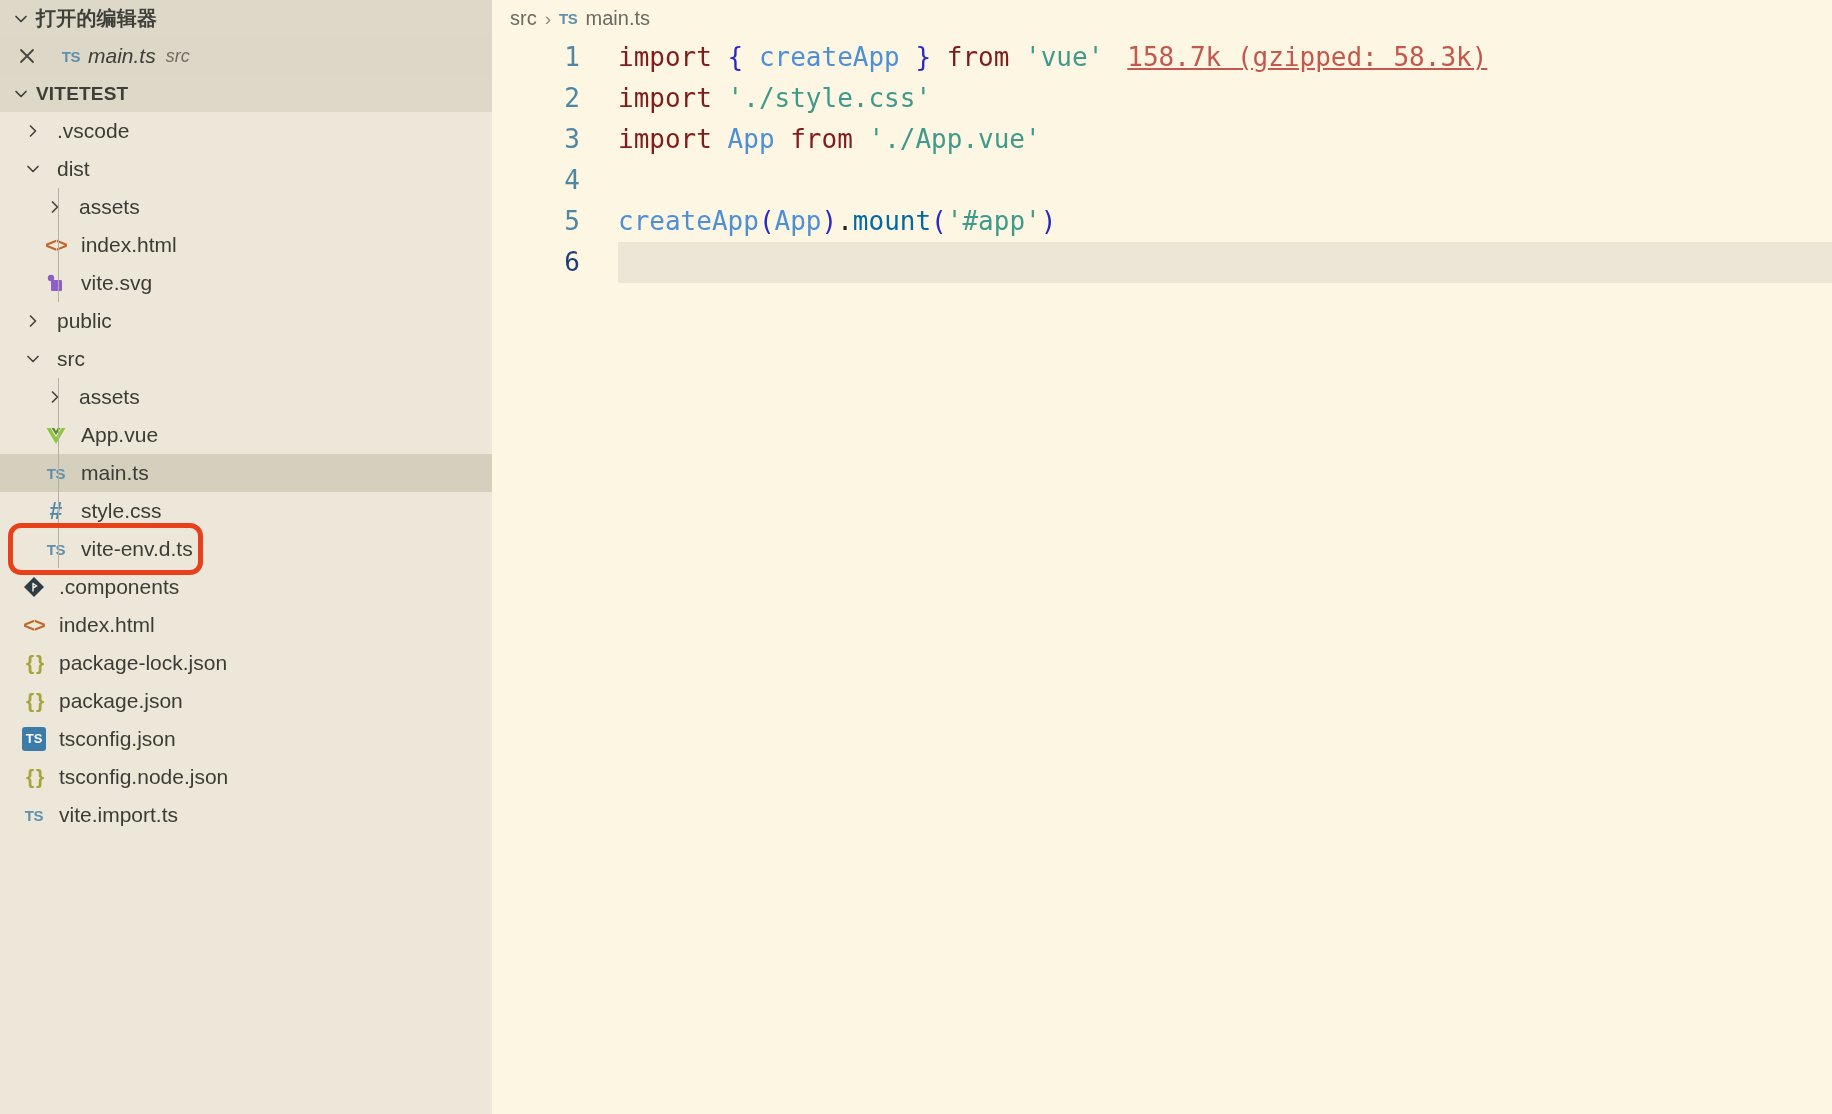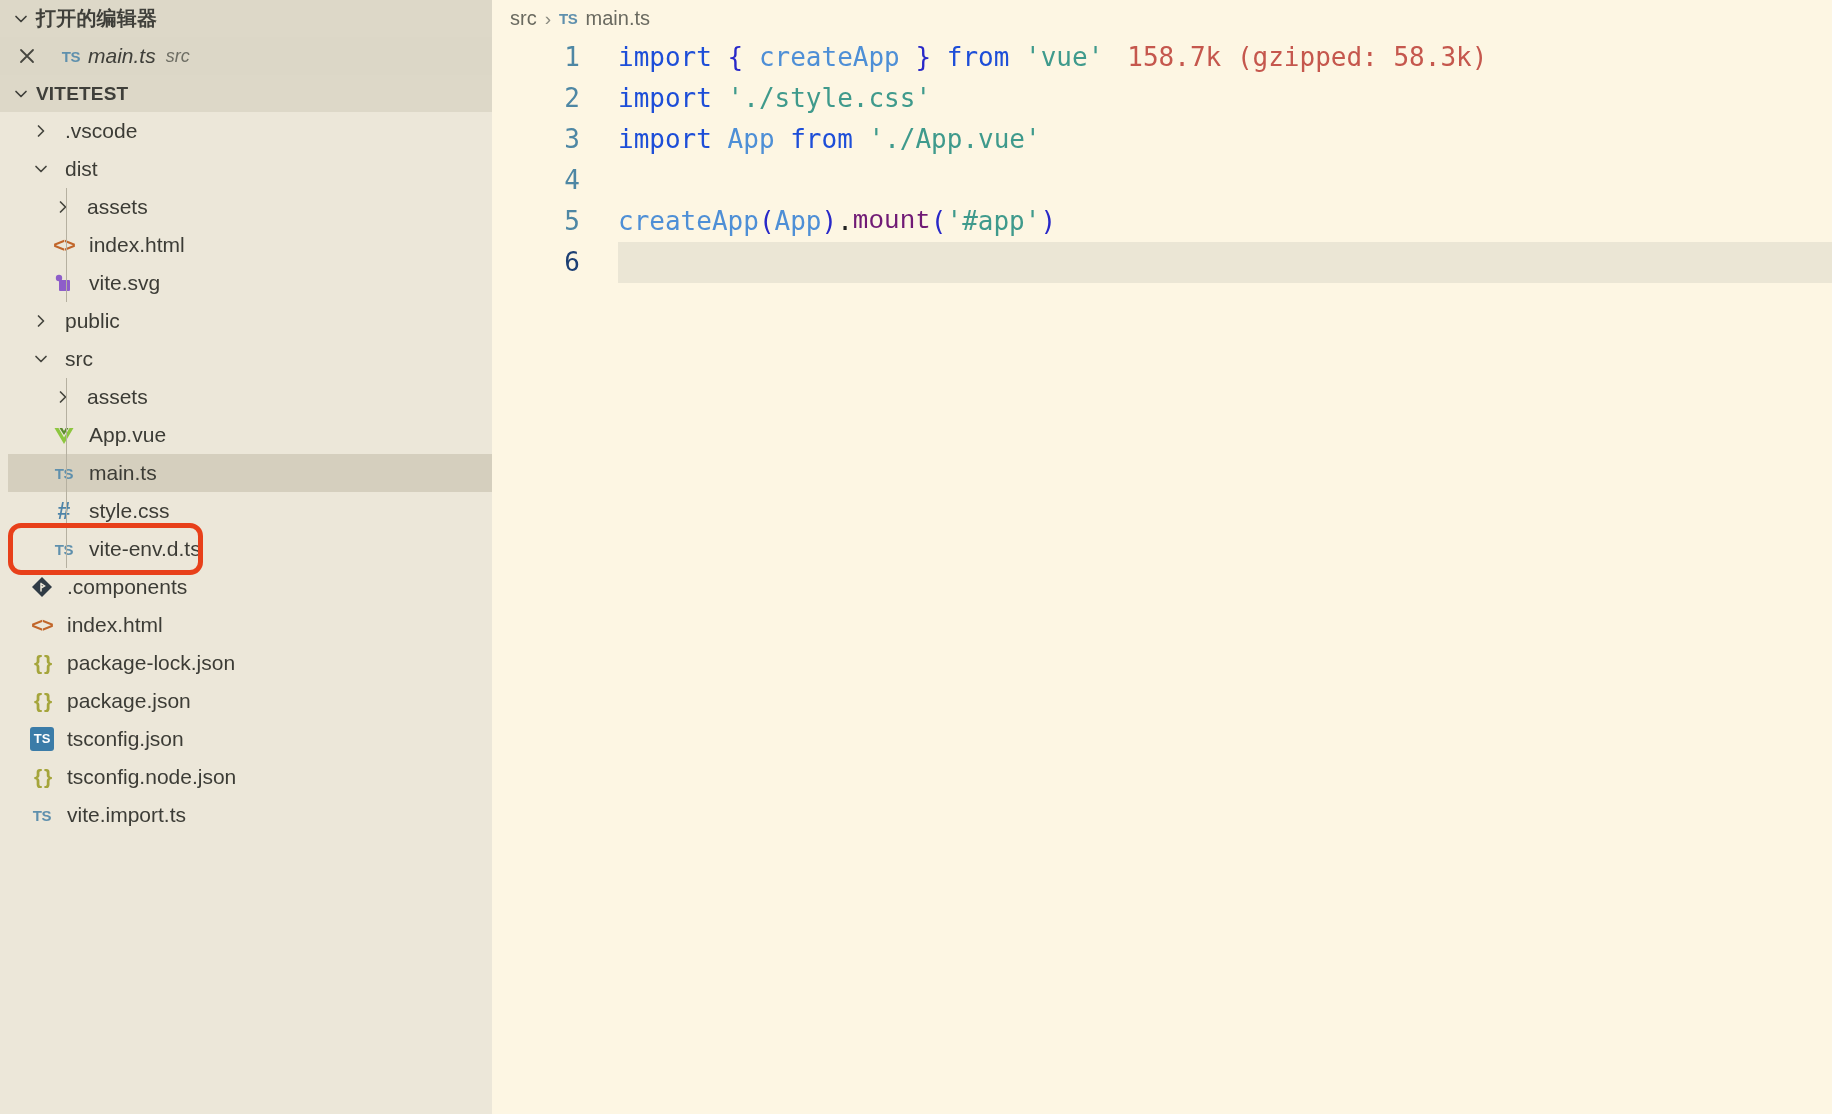--- a/index.html
+++ b/index.html
@@ -98,21 +98,20 @@
     position: relative;
   }
   .row {
     height: 38px;
     display: flex;
     align-items: center;
     position: relative;
     font-size: 21px;
     color: #3c3c36;
     white-space: nowrap;
-    margin-left: 8px;
   }
   .row.selected {
     background: #d5cfbe;
   }
   .row .indent {
     flex: 0 0 auto;
     height: 100%;
   }
   .guide {
     position: absolute;
@@ -200,28 +199,28 @@
     flex: 1 1 auto;
     height: 41px;
     display: flex;
     align-items: center;
   }
   .linetext.active-line {
     background: #ebe6d5;
   }
 
   
-  .t-kw   { color: #1d4ed8; }
+  .t-kw   { color: #7f1d1d; }
   .t-ident{ color: #4e8fd6; }
   .t-brace{ color: #2828c8; }
   .t-str  { color: #3f9a8c; }
   .t-punct{ color: #2828c8; }
   .t-dot  { color: #222222; }
-  .t-meth { color: #701a75; font-family: Liberation Mono, monospace; }
-  .t-hint { color: #c5574d; }
+  .t-meth { color: #0369a1; }
+  .t-hint { color: #c5574d; text-decoration: underline; }
   .hintpad { padding-left: 24px; }
 </style>
 </head>
 <body>
 
 <div id="app">
 
   <div class="sidebar">
 
     <div class="section-header first">

